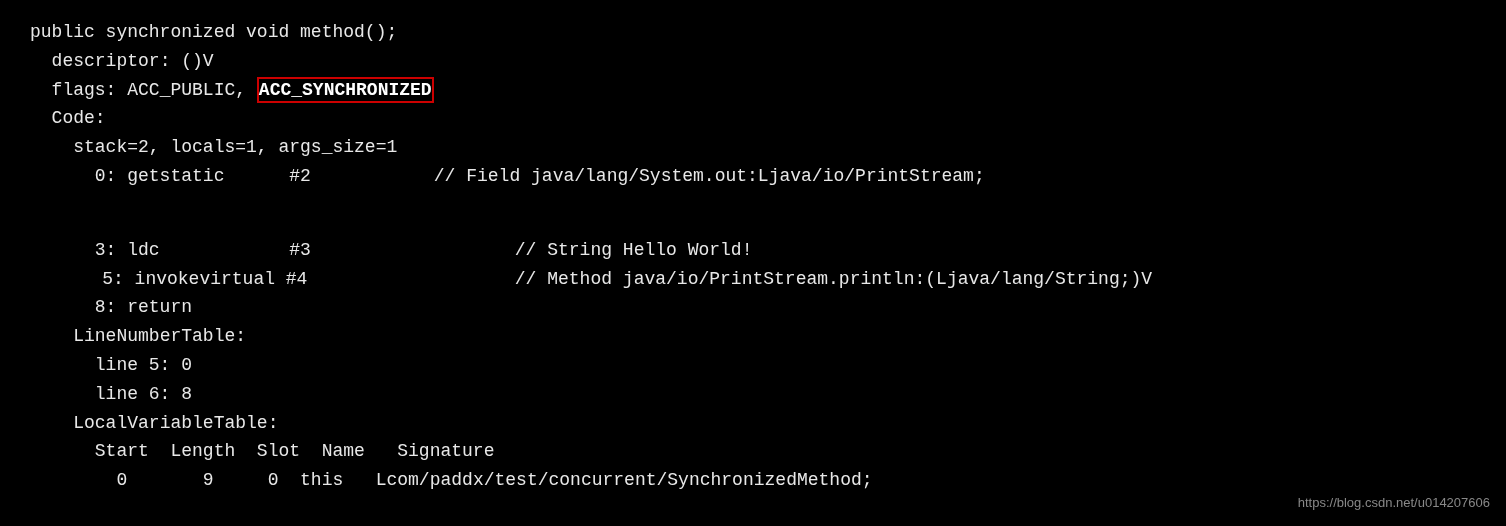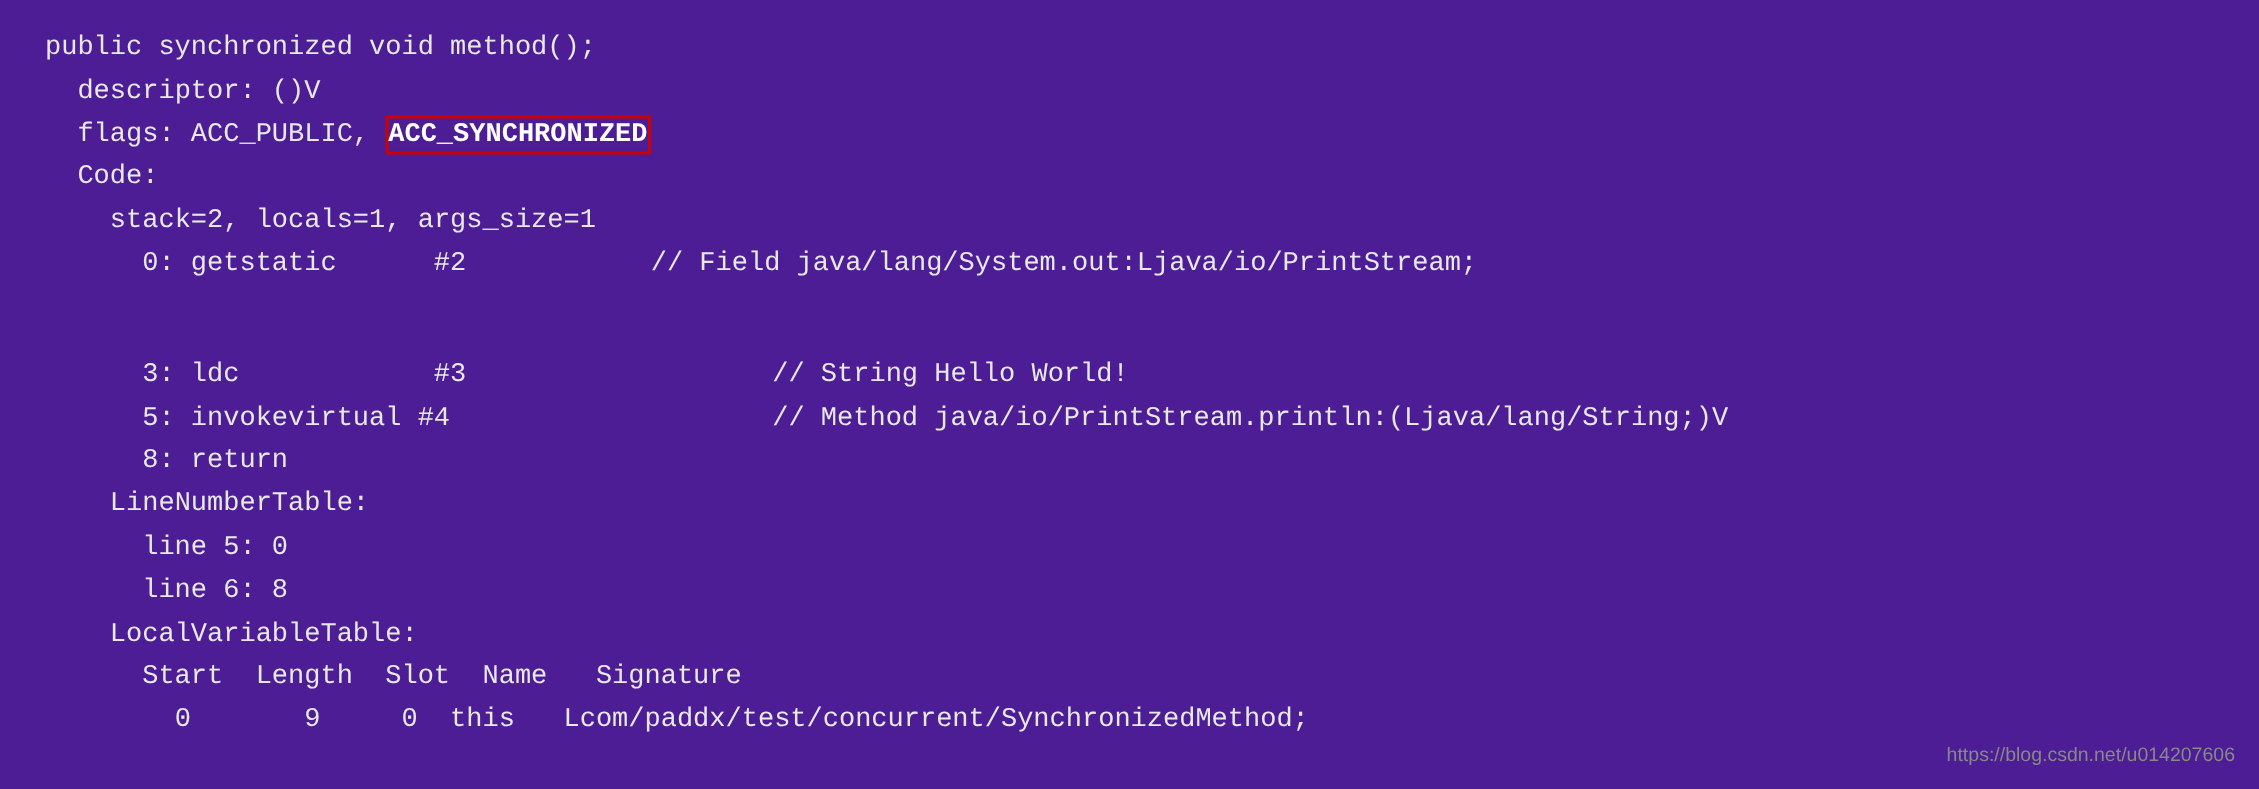--- a/index.html
+++ b/index.html
@@ -14,21 +14,21 @@
       background-color: #1a1a1a;
       font-family: 'Courier New', Courier, monospace;
       font-size: 18px;
       color: #e8e8e8;
       overflow: hidden;
     }
 
     .code-container {
       width: 1506px;
       height: 526px;
-      background-color: #4c1d95;
+      background-color: #000000;
       padding: 18px 30px;
       position: relative;
       line-height: 1.6;
     }
 
     .code-line {
       white-space: pre;
       display: block;
       color: #e8e8e8;
     }
@@ -62,21 +62,21 @@
   <span class="code-line">  <span>flags: ACC_PUBLIC, </span><span class="highlight-box">ACC_SYNCHRONIZED</span></span>
 
   <span class="code-line">  <span>Code:</span></span>
 
   <span class="code-line">    <span>stack=2, locals=1, args_size=1</span></span>
 
   <span class="code-line">      <span style="display:inline-block;width:220px;">0: getstatic      #2</span><span style="margin-left:119px;">// Field java/lang/System.out:Ljava/io/PrintStream;</span></span>
 
   <span class="code-line">      <span style="display:inline-block;width:220px;margin-top:45px;">3: ldc            #3</span><span style="margin-left:200px;font-family:Liberation Mono, monospace;">// String Hello World!</span></span>
 
-  <span class="code-line">      <span style="display:inline-block;width:220px;">5: invokevirtual #4</span><span style="margin-left:200px;text-align:center;">// Method java/io/PrintStream.println:(Ljava/lang/String;)V</span></span>
+  <span class="code-line">      <span style="display:inline-block;width:220px;text-align:center;">5: invokevirtual #4</span><span style="margin-left:200px;text-align:center;">// Method java/io/PrintStream.println:(Ljava/lang/String;)V</span></span>
 
   <span class="code-line">      <span>8: return</span></span>
 
   <span class="code-line">    <span>LineNumberTable:</span></span>
 
   <span class="code-line">      <span>line 5: 0</span></span>
 
   <span class="code-line">      <span>line 6: 8</span></span>
 
   <span class="code-line">    <span>LocalVariableTable:</span></span>

